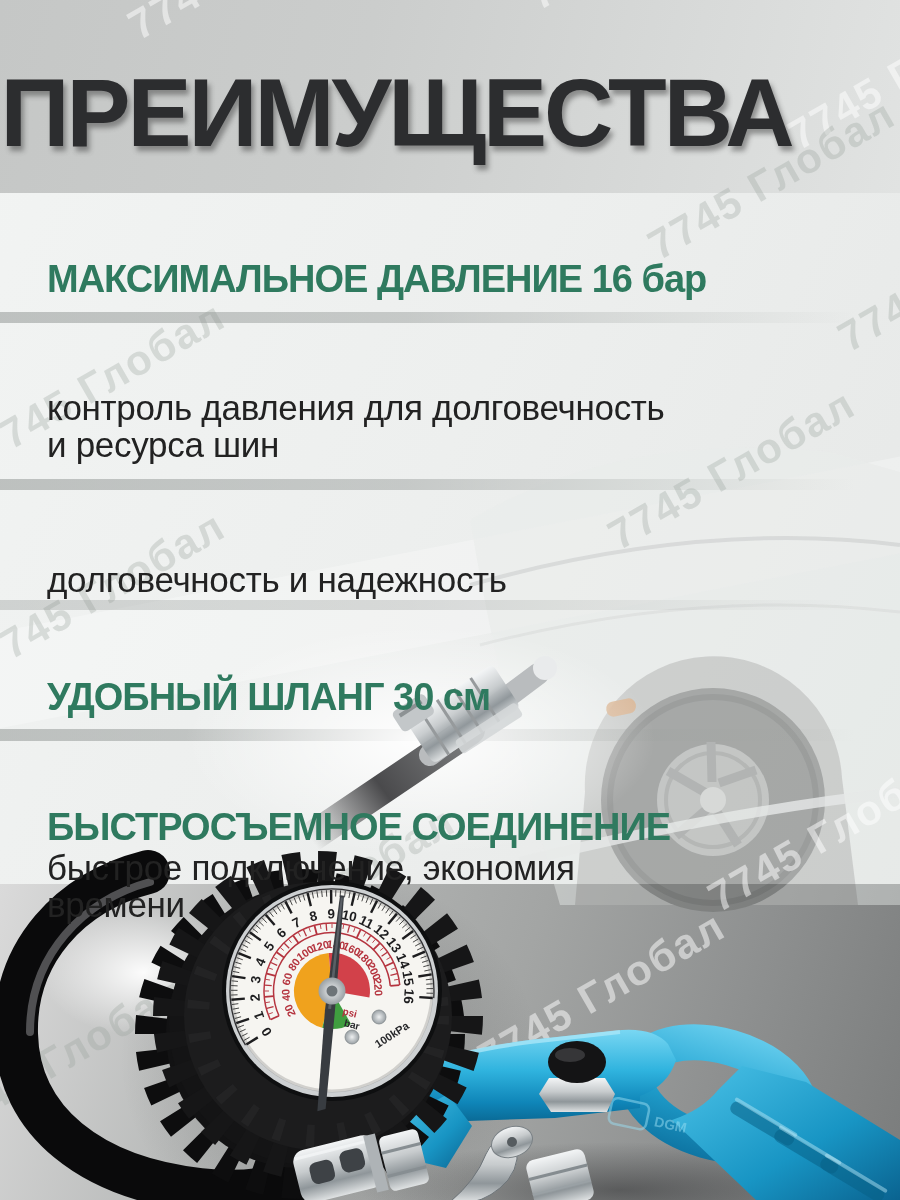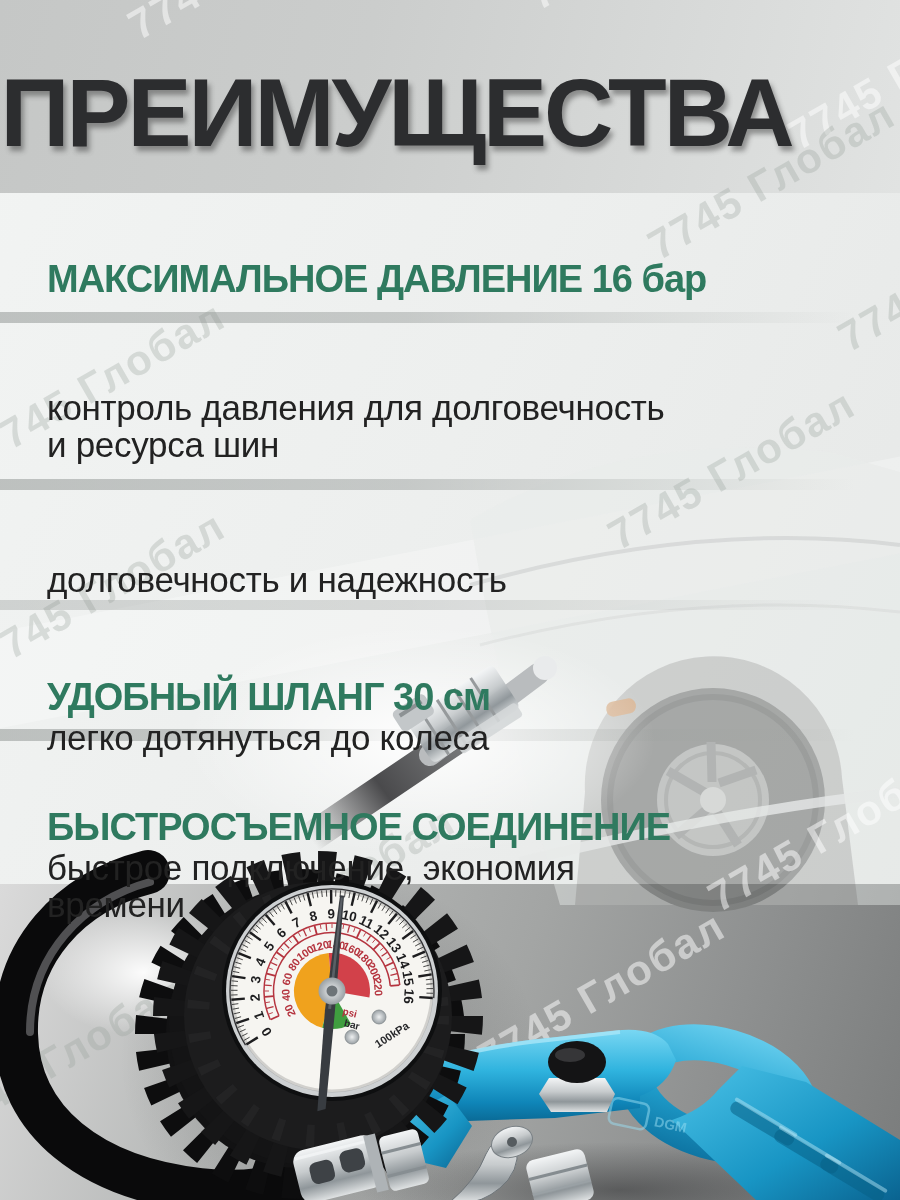--- a/index.html
+++ b/index.html
@@ -418,21 +418,20 @@
     </div>
     <div class="section" style="top:338px">
       <div class="section-body">контроль давления для долговечность
 и ресурса шин</div>
     </div>
     <div class="section" style="top:510px">
       <div class="section-body">долговечность и надежность</div>
     </div>
     <div class="section" style="top:630px">
       <div class="section-heading">УДОБНЫЙ ШЛАНГ 30 см</div>
-      <div class="section-body">легко дотянуться до колеса</div>
     </div>
     <div class="section" style="top:760px">
       <div class="section-heading">БЫСТРОСЪЕМНОЕ СОЕДИНЕНИЕ</div>
       <div class="section-body">быстрое подключение, экономия
 времени</div>
     </div>
   </div>
 </div>
 
 </body></html>

